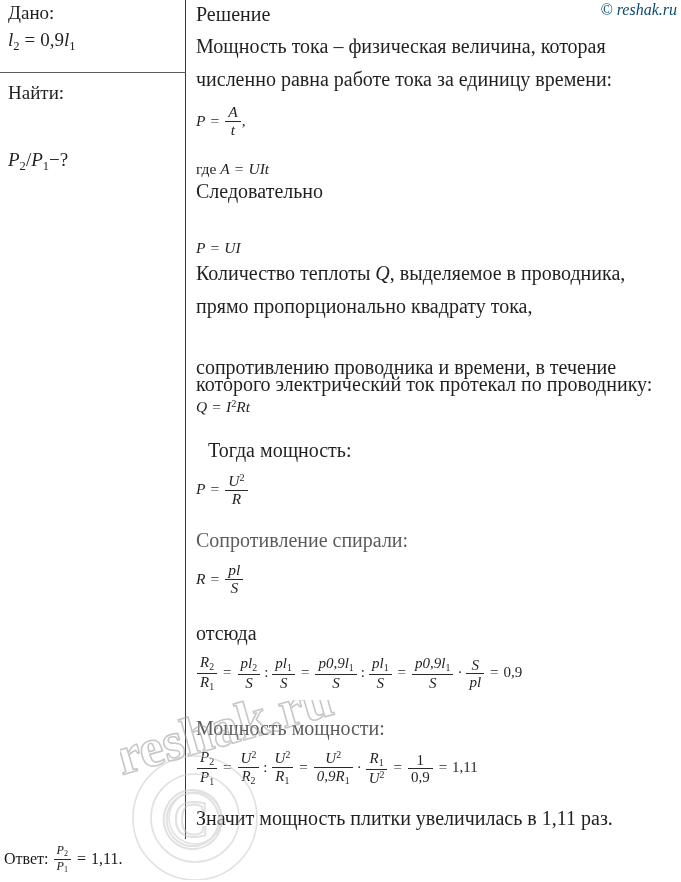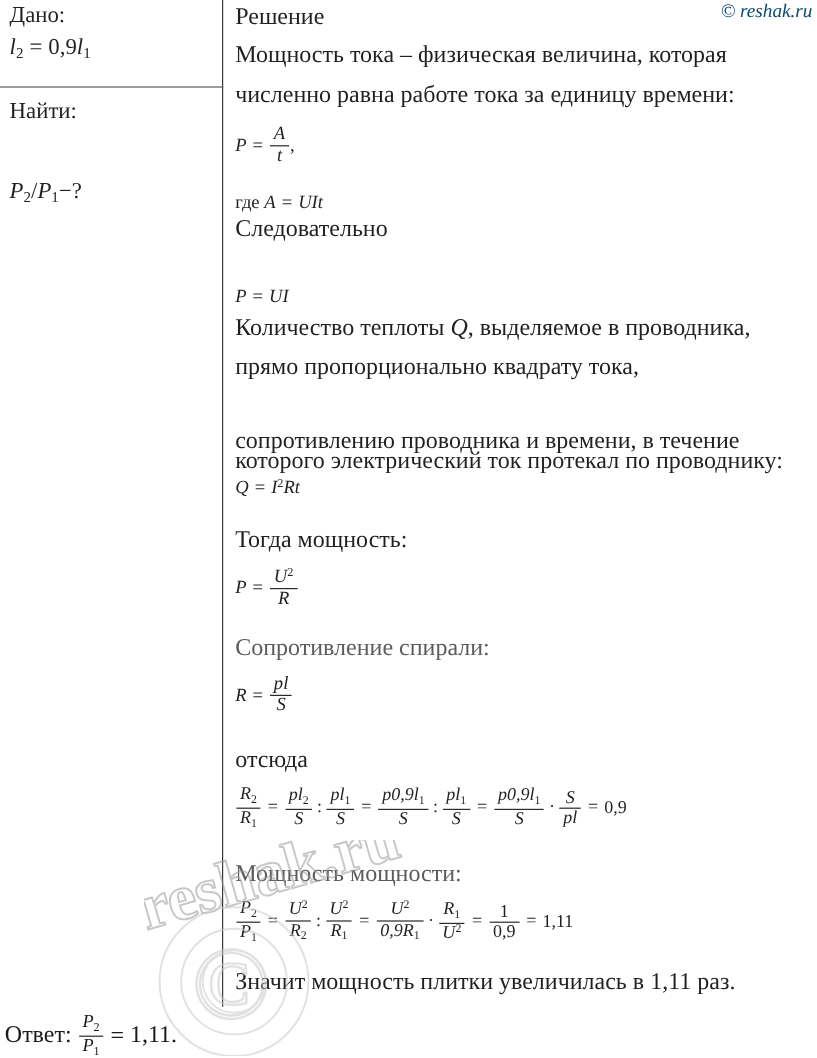--- a/index.html
+++ b/index.html
@@ -108,21 +108,21 @@
     font-size: 15.5px;
     white-space: nowrap;
     color: #231f20;
   }
 
   
   .answer {
     position: absolute;
     left: 4px;
     top: 845px;
-    font-size: 20px;
+    font-size: 16px;
     white-space: nowrap;
     color: #1a1a1a;
   }
   .answer .frac { font-size: 0.76em; }
 
   
   .watermark {
     position: absolute;
     left: 120px;
     top: 700px;
@@ -201,21 +201,21 @@
     <span>Количество теплоты </span><span class="mi">Q</span><span>, выделяемое в проводника,</span>
   </div>
   <div class="line" style="top:296px;">прямо пропорционально квадрату тока,</div>
   <div class="line" style="top:329px;margin-top:28px;">сопротивлению проводника и времени, в течение</div>
   <div class="line" style="top:374px;">которого электрический ток протекал по проводнику:</div>
 
   <div class="mathline" style="top:398px;">
     <span class="mi">Q</span><span class="op">=</span><span class="mi"><span>I</span><sup>2</sup></span><span class="mi">Rt</span>
   </div>
 
-  <div class="line" style="top:440px;">Тогда мощность:</div>
+  <div class="line" style="top:440px;margin-left:12px;">Тогда мощность:</div>
 
   <div class="mathline" style="top:473px;">
     <span class="mi">P</span><span class="op">=</span><span class="frac"><span class="num mi"><span>U</span><sup>2</sup></span><span class="den mi">R</span></span>
   </div>
 
   <div class="line faint" style="top:530px;">Сопротивление спирали:</div>
 
   <div class="mathline" style="top:563px;">
     <span class="mi">R</span><span class="op">=</span><span class="frac"><span class="num mi">pl</span><span class="den mi">S</span></span>
   </div>

